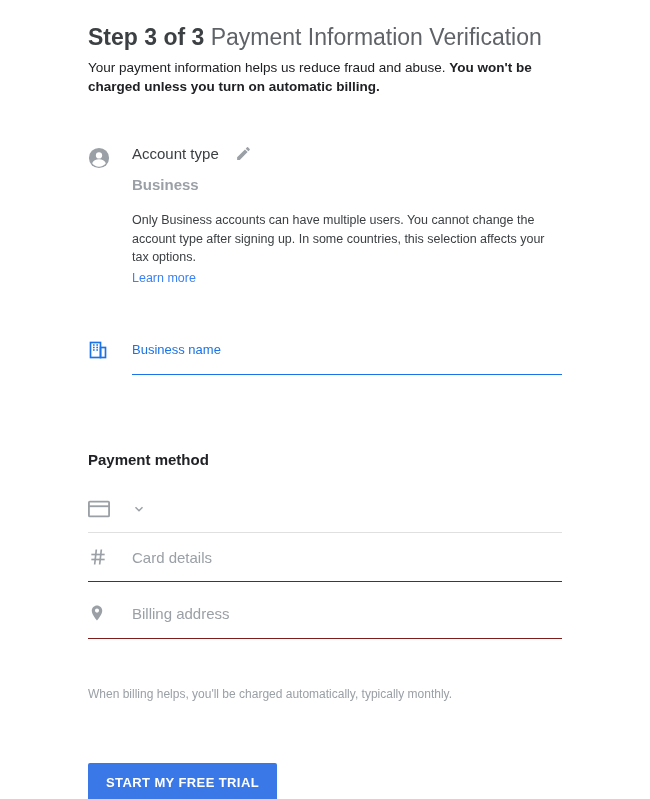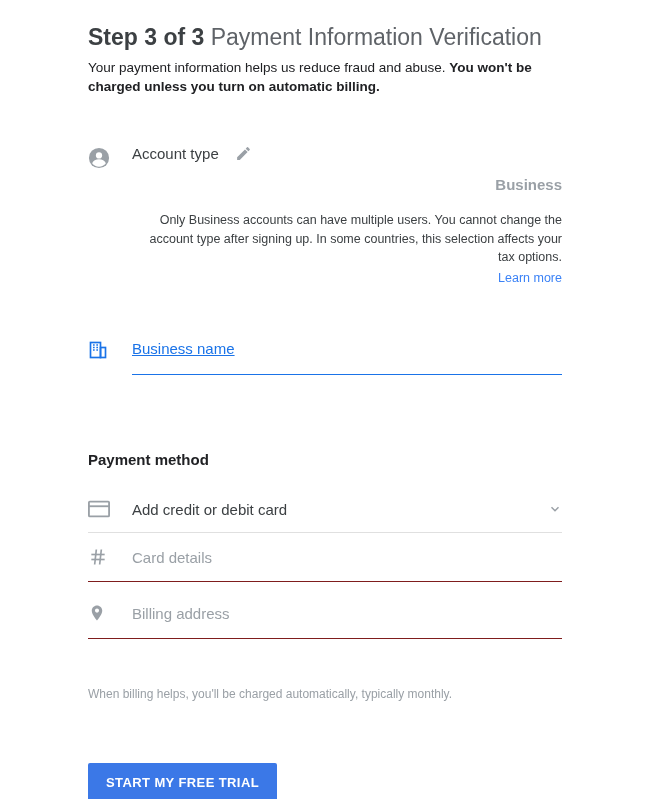--- a/index.html
+++ b/index.html
@@ -3,36 +3,36 @@
   <meta charset="utf-8">
   <style>
     * { box-sizing: border-box; margin: 0; padding: 0; }
     body { font-family: 'Helvetica Neue', Arial, sans-serif; background: #fff; width: 650px; padding: 24px 88px 24px 88px; color: #202124; }
 
     .heading { font-size: 23px; font-weight: 400; color: #5f6368; margin-bottom: 8px; }
     .heading .bold { font-weight: 700; color: #3c4043; }
     .subheading { font-size: 13.5px; color: #202124; line-height: 1.4; }
     .subheading .bold { font-weight: 700; }
 
-    .section { margin-top: 48px; text-align: right; }
+    .section { margin-top: 48px; }
     .row { display: flex; align-items: flex-start; }
     .icon-col { width: 44px; flex-shrink: 0; padding-top: 2px; color: #9aa0a6; }
     .content-col { flex: 1; }
 
     .acct-row { display: flex; align-items: center; gap: 16px; }
     .acct-label { font-size: 15px; color: #3c4043; }
     .pencil { color: #9aa0a6; cursor: pointer; }
     .acct-value { font-size: 15px; color: #9aa0a6; margin-top: 14px; font-weight: bold; }
     .acct-desc { font-size: 12.5px; color: #3c4043; margin-top: 18px; line-height: 1.5; }
     .learn-more { color: #3b82f6; font-size: 12.5px; margin-top: 4px; display: inline-block; cursor: pointer; }
 
     .biz-section { margin-top: 52px; }
     .biz-icon { color: #1a73e8; }
     .biz-input-wrap { flex: 1; border-bottom: 1px solid #1a73e8; padding-bottom: 16px; padding-top: 2px; }
-    .biz-input-label { color: #1a73e8; font-size: 15px; text-decoration: underline; }
+    .biz-input-label { color: #1a73e8; font-size: 13px; }
 
     .pm-heading { font-size: 15px; font-weight: 700; color: #202124; margin-top: 76px; margin-bottom: 18px; }
 
     .pm-row { display: flex; align-items: center; padding: 14px 0; border-bottom: 1px solid #e0e0e0; }
     .pm-row.nobottom-thin { border-bottom: 1px solid #7f1d1d; }
     .pm-icon-col { width: 44px; flex-shrink: 0; color: #9aa0a6; }
     .pm-label { flex: 1; font-size: 15px; color: #3c4043; }
     .pm-label.placeholder { color: #9aa0a6; }
     .chevron { color: #9aa0a6; }
 
@@ -96,21 +96,20 @@
 
 <div class="pm-heading">Payment method</div>
 
 <div class="pm-row">
   <div class="pm-icon-col">
     <svg width="22" height="18" viewBox="0 0 24 18" fill="none" stroke="currentColor" stroke-width="2">
         <rect x="1" y="1" width="22" height="16" rx="1"></rect>
         <line x1="1" y1="6" x2="23" y2="6"></line>
       </svg>
   </div>
-  <div class="pm-label">Add credit or debit card</div>
   <div class="chevron">
     <svg width="14" height="14" viewBox="0 0 24 24" fill="none" stroke="currentColor" stroke-width="2.5">
         <polyline points="6 9 12 15 18 9"></polyline>
       </svg>
   </div>
 </div>
 
 <div class="pm-row nobottom-thin">
   <div class="pm-icon-col">
     <svg width="20" height="20" viewBox="0 0 24 24" fill="none" stroke="currentColor" stroke-width="2">

